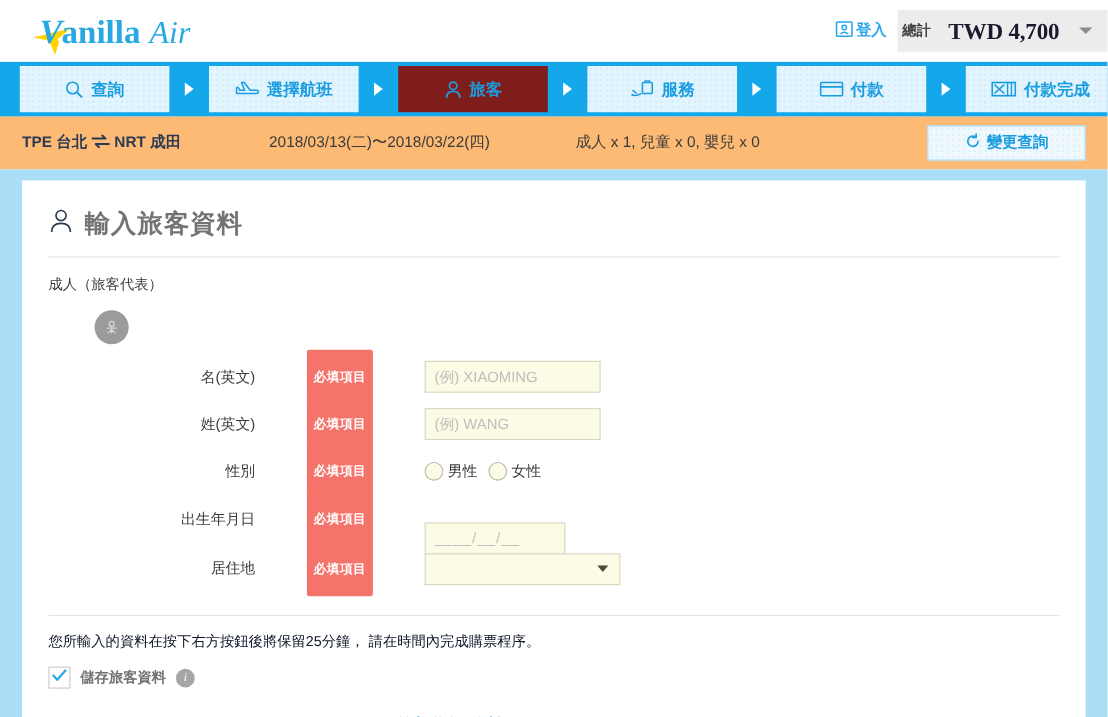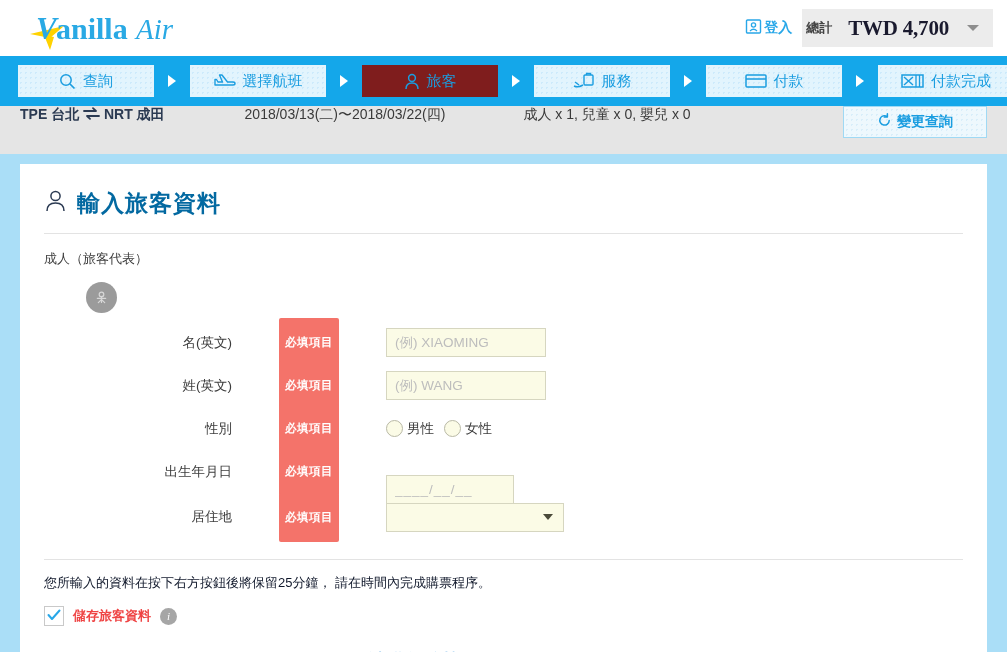--- a/index.html
+++ b/index.html
@@ -20,21 +20,20 @@
   }
   .logo {
     margin-left: 20px;
     display: flex;
     align-items: flex-end;
     height: 44px;
   }
   .logo svg { display: block; }
   .header-right {
     margin-left: auto;
-    margin-right: 14px;
     display: flex;
     align-items: center;
     gap: 0;
   }
   .login-btn {
     display: flex;
     align-items: center;
     gap: 2px;
     color: #28a7e8;
     font-size: 14px;
@@ -68,55 +67,56 @@
 
   
   .stepbar {
     background: #14a7ea;
     height: 50px;
     display: flex;
     align-items: center;
     padding: 0 18px;
   }
   .step {
-    height: 32px;
+    height: 42px;
     min-width: 136px;
     background: #e2f4fd;
     background-image: radial-gradient(#cdeafb 1px, transparent 1px);
     background-size: 5px 5px;
     display: flex;
     align-items: center;
     justify-content: center;
     gap: 7px;
     color: #1a9de0;
     font-size: 15px;
-    font-weight: normal;
+    font-weight: bold;
     cursor: pointer;
     flex: 1 1 auto;
   }
   .step.active {
     background: #7f1d1d;
     background-image: none;
     color: #1a9de0;
   }
   .step-arrow {
     flex: 0 0 auto;
     width: 0; height: 0;
     border-top: 6px solid transparent;
     border-bottom: 6px solid transparent;
     border-left: 8px solid #ffffff;
     margin: 0 14px;
   }
   .step svg { display:block; }
 
   
   .summary {
-    background: #e5e5e5;
+    background: #fdba74;
     height: 48px;
     display: flex;
+    align-items: center;
     padding: 0 20px;
     font-size: 14px;
     color: #333;
   }
   .summary-route { font-weight: bold; color: #2b3a52; white-space: nowrap; }
   .summary-route .city { font-weight: bold; }
   .summary-dates { margin-left: 80px; color: #3a3a3a; white-space: nowrap; }
   .summary-pax { margin-left: 78px; color: #3a3a3a; white-space: nowrap; }
   .change-btn {
     margin-left: auto;
@@ -146,21 +146,21 @@
     background: #ffffff;
     height: 100%;
     padding: 24px 24px 0 24px;
   }
   .card-title {
     display: flex;
     align-items: center;
     gap: 10px;
     font-size: 23px;
     font-weight: bold;
-    color: #0369a1;
+    color: #737373;
     padding-bottom: 14px;
     letter-spacing: 1px;
   }
   .divider { height: 1px; background: #e3e3e3; }
 
   .adult-label {
     font-size: 13px;
     color: #3c3c3c;
     margin-top: 16px;
   }
@@ -265,21 +265,21 @@
   }
   .checkbox {
     width: 20px; height: 20px;
     border: 1px solid #c9c9c9;
     background: #ffffff;
     display: flex;
     align-items: center;
     justify-content: center;
     cursor: pointer;
   }
-  .save-text { font-size: 13px; color: #ef4444; font-weight: bold; }
+  .save-text { font-size: 13px; color: #737373; font-weight: bold; }
   .info-icon {
     width: 17px; height: 17px;
     border-radius: 50%;
     background: #a6a6a6;
     color: #ffffff;
     font-size: 11px;
     font-style: italic;
     font-family: "Liberation Serif", serif;
     display: flex;
     align-items: center;

